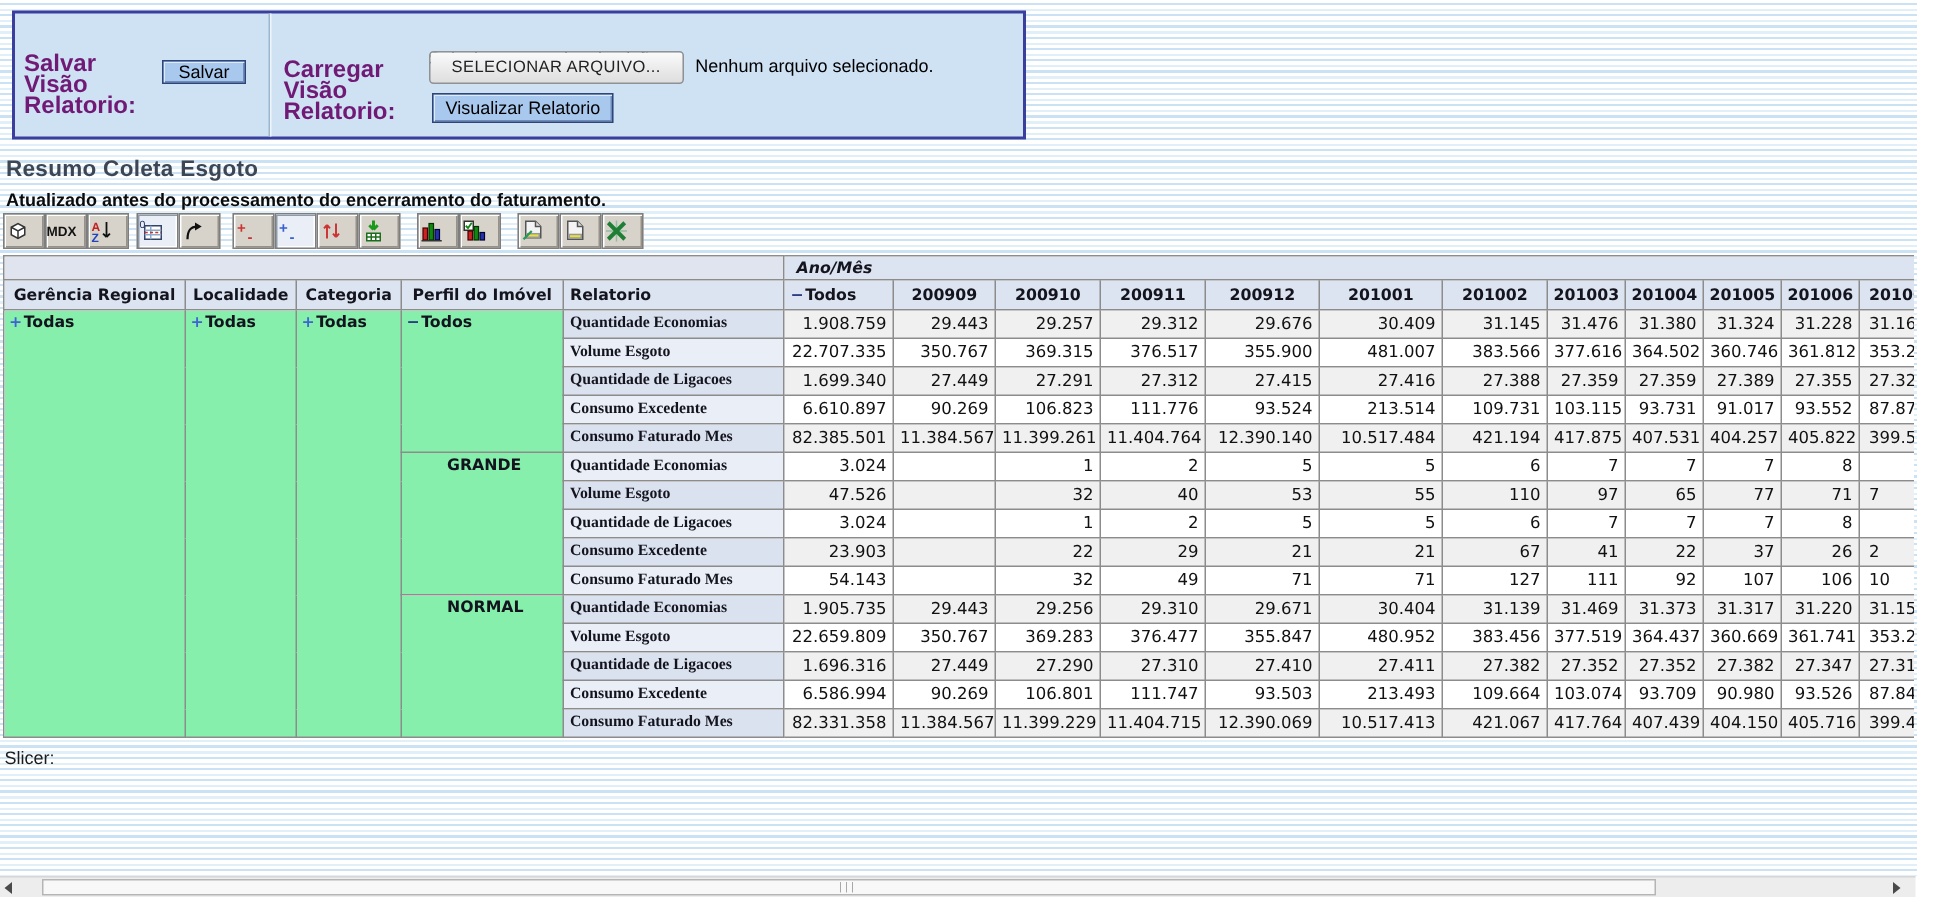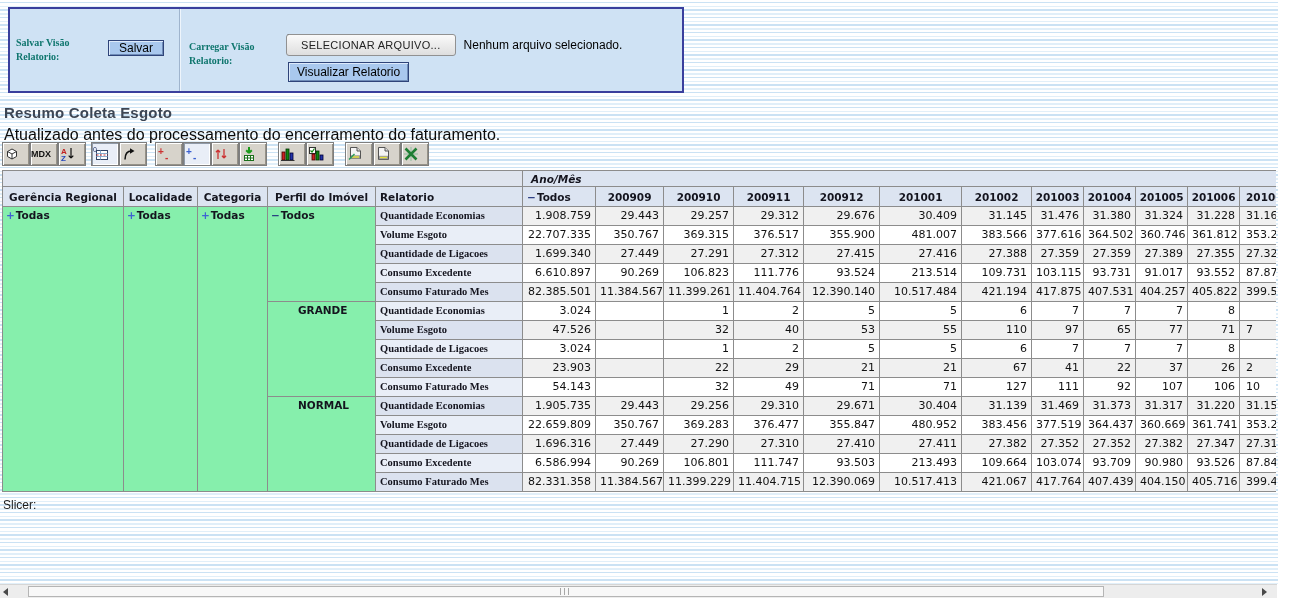--- a/index.html
+++ b/index.html
@@ -11,39 +11,39 @@
   .content { position:absolute; left:0; top:0; width:1278px; height:584px;
     background:repeating-linear-gradient(to bottom,
       #ffffff 0px, #ffffff 2px, #cbe2f4 2px, #cbe2f4 3.5px,
       #ffffff 3.5px, #ffffff 6px, #e1eff9 6px, #e1eff9 7.5px); }
 
   
   .panel { position:absolute; left:8px; top:7px; width:676px; height:86px;
     border:2px solid #3a3f9d; background:#cfe2f4; display:flex; }
   .panel-left { position:relative; width:170px; border-right:1px solid #9fb4cd; }
   .panel-right { position:relative; flex:1; border-left:1px solid #eef5fc; }
-  .plabel { position:absolute; font-size:10px; font-weight:bold; color:#0f766e; line-height:14px;font-family:Liberation Serif, serif; }
+  .plabel { position:absolute; font-size:16px; font-weight:bold; color:#701a75; line-height:14px; }
   .save-label { left:6px; top:27px; width:90px; }
   .load-label { left:8px; top:31px; width:92px; }
   .file-prompt { position:absolute; left:105px; top:6px; font-size:12px; color:#000;margin-top:17px; }
   .btn-blue { background:#a9c8ee; border:1px solid #2f4479; color:#000; font-size:12px;
     font-family:"Liberation Sans",sans-serif; padding:0 10px; cursor:pointer;
     box-shadow:inset 1px 1px 0 #ddeafb, inset -1px -1px 0 #6f8cb8; }
   .btn-salvar { position:absolute; left:98px; top:31px; }
   .btn-visualizar { position:absolute; left:107px; top:53px; padding:2px 8px; }
   .file-row { position:absolute; left:105px; top:25px; white-space:nowrap; }
   .btn-file { font-size:11px; padding:4px 14px; color:#222; letter-spacing:.3px;
     background:linear-gradient(#fafafa,#dedede); border:1px solid #919191;
     border-radius:3px; cursor:pointer; font-family:"Liberation Sans",sans-serif; }
   .file-status { font-size:12px; color:#000; margin-left:8px; }
 
   
   .title { position:absolute; left:4px; top:104px; font-size:15px; font-weight:bold;
     color:#3d4654; letter-spacing:.2px; }
-  .subtitle { position:absolute; left:4px; top:126px; font-size:16px; font-weight:normal; color:#0b0b0b; }
+  .subtitle { position:absolute; left:4px; top:126px; font-size:12px; font-weight:bold; color:#0b0b0b; }
 
   
   .toolbar { position:absolute; left:2px; top:142px; display:flex; align-items:flex-start; }
   .tb-btn { width:28px; height:24px; background:#d7d3cb; border:1px solid #7e7e7e;
     box-shadow:inset 1px 1px 0 #ffffff, inset -1px -1px 0 #969288;
     display:flex; align-items:center; cursor:pointer; padding:0; }
   .tb-btn.pressed { background:#e9eef7;
     box-shadow:inset 1px 1px 0 #8f9aa8, inset -1px -1px 0 #ffffff; }
   .tb-btn svg { display:block; }
   .gap-s { margin-left:5px; } .gap-m { margin-left:8px; } .gap-l { margin-left:11px; }

